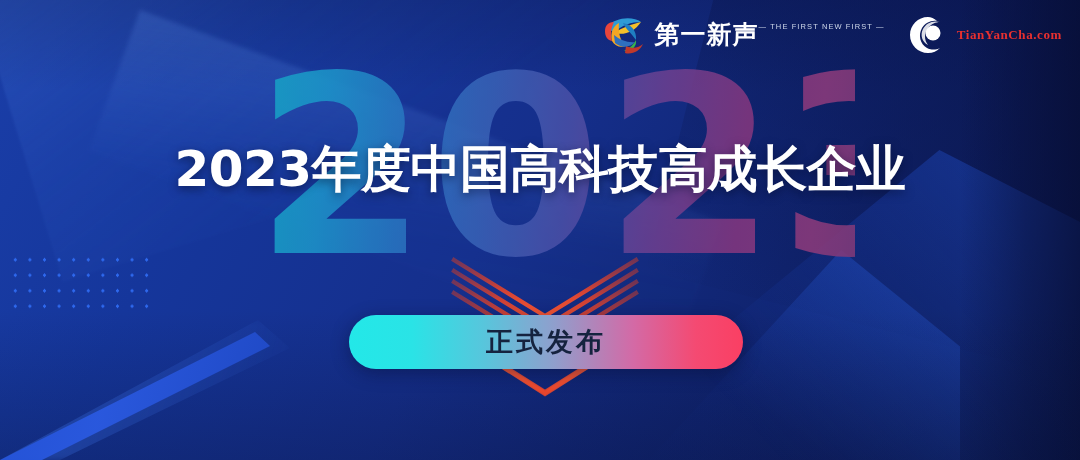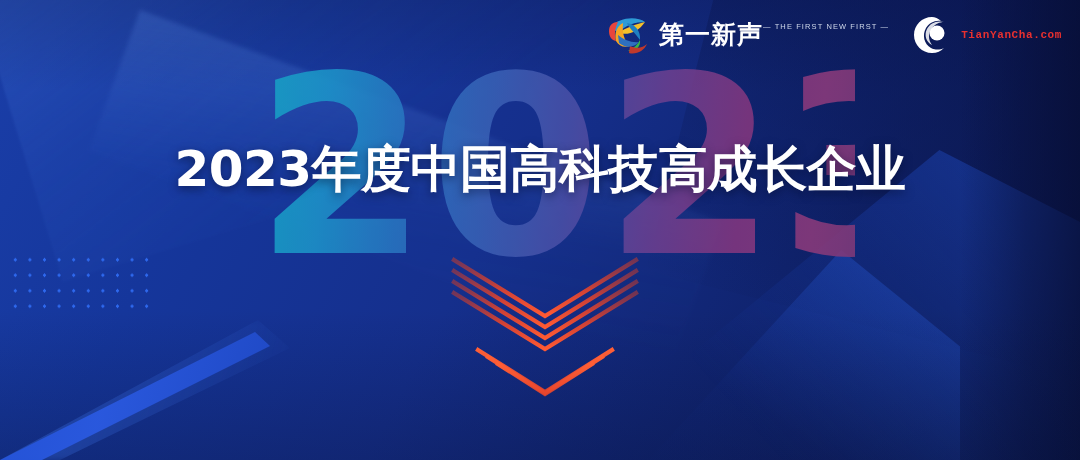--- a/index.html
+++ b/index.html
@@ -244,23 +244,23 @@
     color: #cfd8ea;
     font-family: "Liberation Sans", sans-serif;
     font-size: 7.5px;
     letter-spacing: 1.1px;
     line-height: 11px;
     white-space: nowrap;
     text-align: center;
   }
   .logo-en-red {
     color: #e8302f;
-    font-family: Liberation Mono, monospace;
-    font-weight: 700;
-    font-size: 11px;
+    font-family: Liberation Serif, serif;
+    font-weight: 700;
+    font-size: 13px;
     letter-spacing: 0.6px;
     line-height: 12px;
     white-space: nowrap;
     text-align: center;
   }
   .tm {
     font-size: 7px;
     vertical-align: super;
     color: #e8302f;
     font-weight: 700;
@@ -314,20 +314,23 @@
         <polyline points="48,89 105,125 162,89"></polyline>
         <polyline points="58,96 105,126 152,96"></polyline>
       </g>
     </svg>
   </div>
 
   <div class="headline">
     <span class="line1">2023年度中国高科技高成长企业</span>
   </div>
 
+  <div class="cta-wrap">
+    <button class="cta-button">正式发布</button>
+  </div>
 
   <div class="logo-bar">
 
     <div class="logo">
       <svg class="logo-mark" width="46" height="44" viewBox="0 0 46 44" aria-hidden="true">
         <path d="M6 14 C14 4, 32 3, 40 9 C31 9, 20 12, 13 20 Z" fill="#2e9bd6"></path>
         <path d="M40 9 C34 18, 24 23, 13 20 C22 14, 32 11, 40 9 Z" fill="#f5c02a"></path>
         <path d="M4 18 C4 12, 8 9, 13 9 C10 15, 9 22, 11 28 C6 27, 4 23, 4 18 Z" fill="#e8453c"></path>
         <path d="M11 28 C9 20, 12 13, 18 10 C17 19, 19 28, 25 33 C19 35, 14 33, 11 28 Z" fill="#f5a623"></path>
         <path d="M22 10 C30 11, 36 18, 35 27 C30 20, 24 15, 22 10 Z" fill="#1f7fc2"></path>

